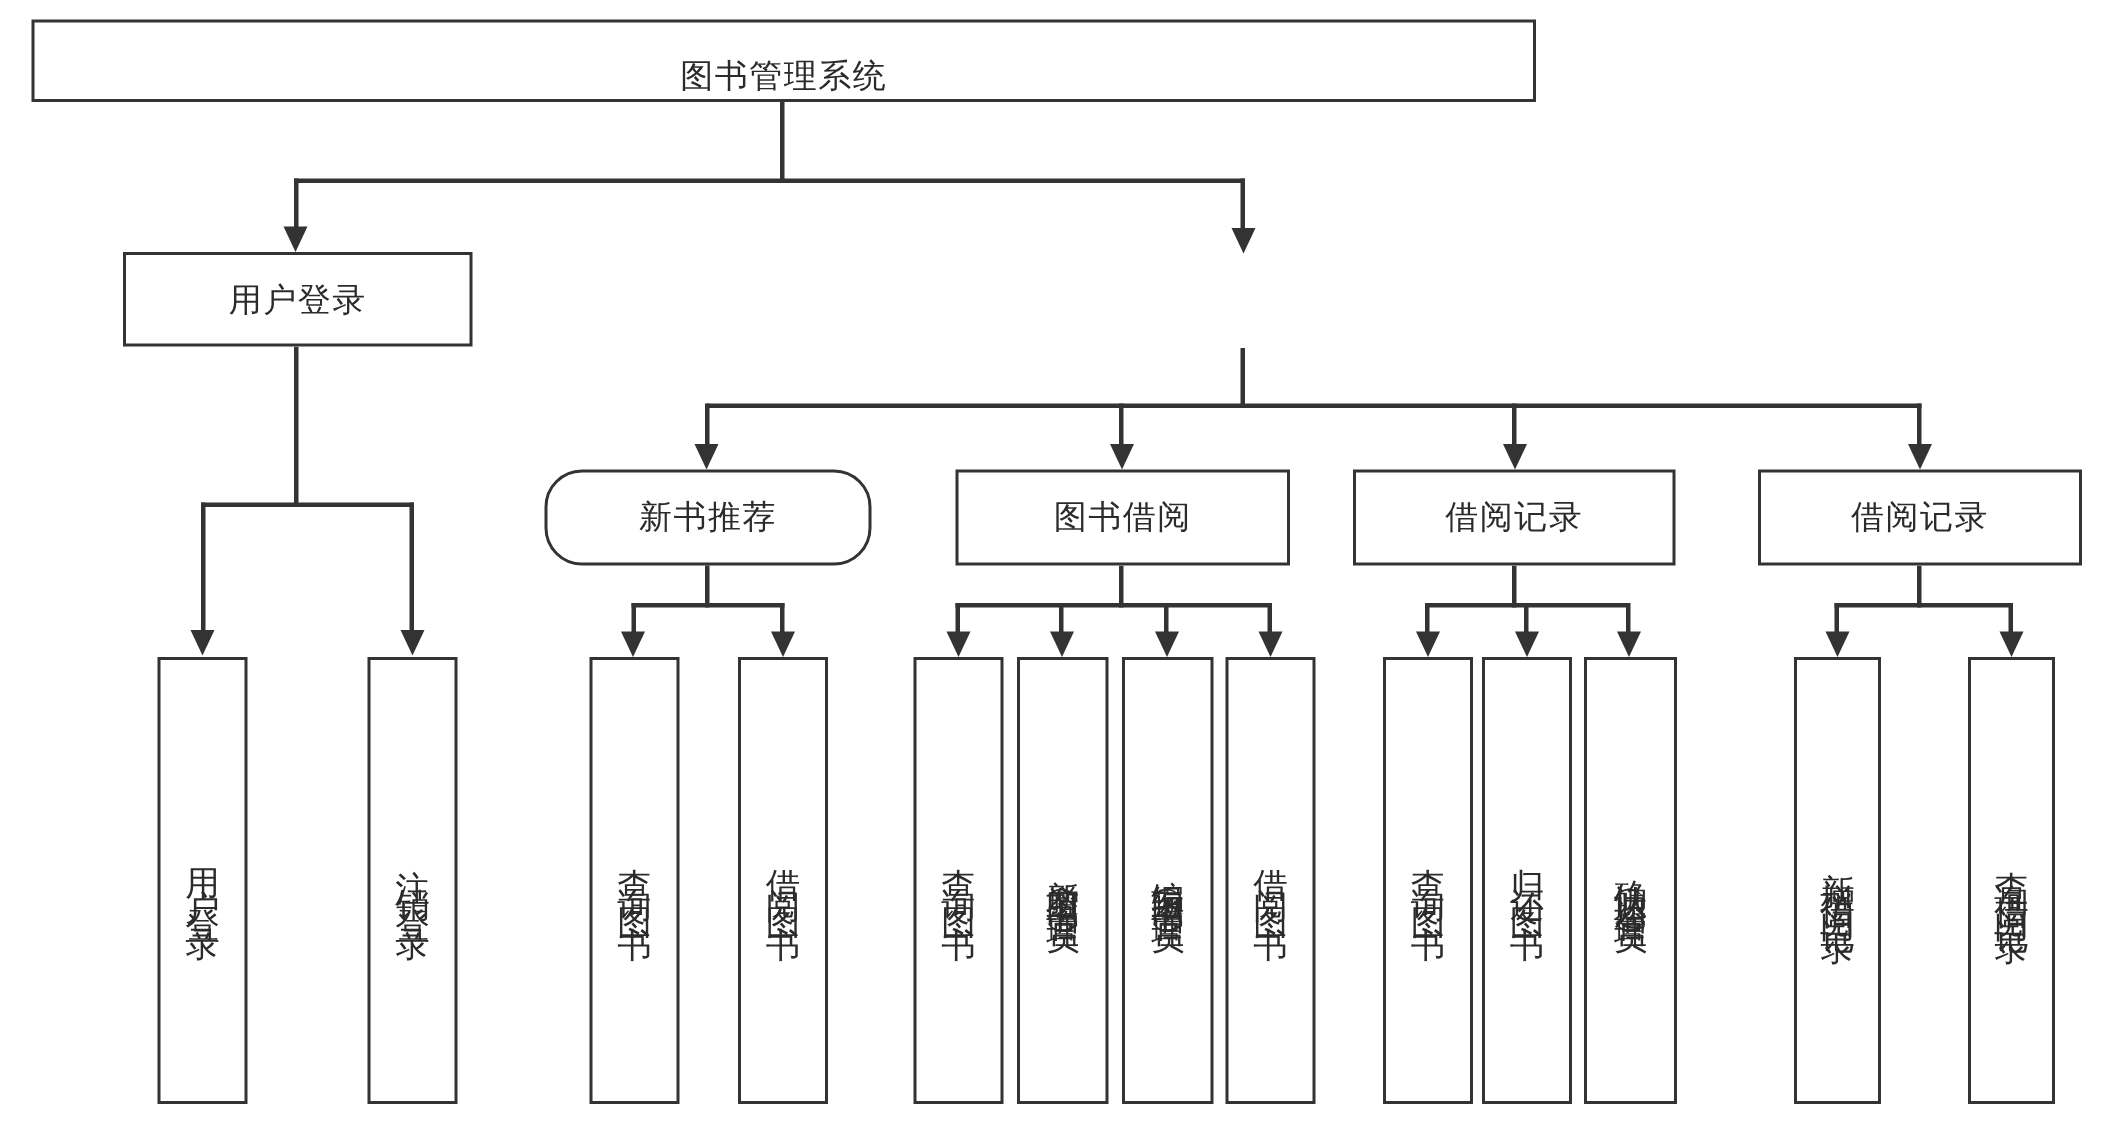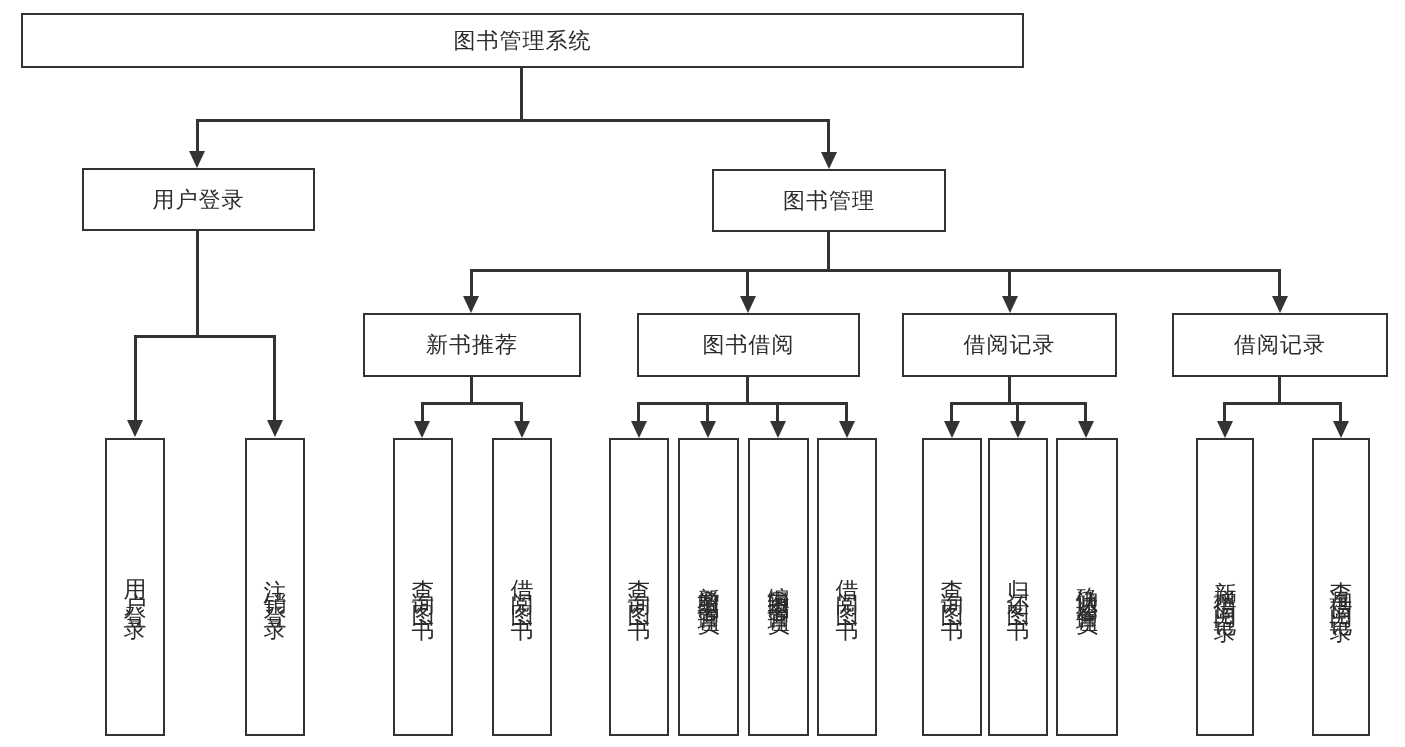--- a/index.html
+++ b/index.html
@@ -59,57 +59,54 @@
     color:#dcb4bc;
     z-index:3;
     white-space:nowrap;
   }
 </style>
 </head>
 <body>
 
 <div class="canvas">
 
-  <div class="node" style="left:21px;top:13px;width:1003px;height:55px;">
+  <div class="node" style="left:21px;top:13px;width:1003px;height:55px;align-items:flex-end;">
     <span>图书管理系统</span>
   </div>
 
   <div class="vline" style="left:520px;top:68px;height:52px;"></div>
   <div class="hline" style="left:196px;top:119px;width:634px;"></div>
   <div class="vline" style="left:196px;top:119px;height:33px;"></div>
   <div class="arrow" style="left:189px;top:151px;"></div>
   <div class="vline" style="left:827px;top:119px;height:34px;"></div>
   <div class="arrow" style="left:821px;top:152px;"></div>
 
   <div class="node" style="left:82px;top:168px;width:233px;height:63px;">
     <span>用户登录</span>
-  </div>
-  <div class="node" style="left:712px;top:169px;width:234px;height:63px;">
-    <span>图书管理</span>
   </div>
 
   <div class="vline" style="left:196px;top:231px;height:105px;"></div>
   <div class="hline" style="left:134px;top:335px;width:142px;"></div>
   <div class="vline" style="left:134px;top:335px;height:86px;"></div>
   <div class="arrow" style="left:127px;top:420px;"></div>
   <div class="vline" style="left:273px;top:335px;height:86px;"></div>
   <div class="arrow" style="left:267px;top:420px;"></div>
 
   <div class="vline" style="left:827px;top:232px;height:39px;"></div>
   <div class="hline" style="left:471px;top:269px;width:810px;"></div>
   <div class="vline" style="left:470px;top:269px;height:28px;"></div>
   <div class="arrow" style="left:463px;top:296px;"></div>
   <div class="vline" style="left:746px;top:269px;height:28px;"></div>
   <div class="arrow" style="left:740px;top:296px;"></div>
   <div class="vline" style="left:1008px;top:269px;height:28px;"></div>
   <div class="arrow" style="left:1002px;top:296px;"></div>
   <div class="vline" style="left:1278px;top:269px;height:28px;"></div>
   <div class="arrow" style="left:1272px;top:296px;"></div>
 
-  <div class="node" style="left:363px;top:313px;width:218px;height:64px;">
+  <div class="node" style="left:363px;top:313px;width:218px;height:64px;border-radius:25px;">
     <span>新书推荐</span>
   </div>
   <div class="node" style="left:637px;top:313px;width:223px;height:64px;">
     <span>图书借阅</span>
   </div>
   <div class="node" style="left:902px;top:313px;width:215px;height:64px;">
     <span>借阅记录</span>
   </div>
   <div class="node" style="left:1172px;top:313px;width:216px;height:64px;">
     <span>借阅记录</span>

